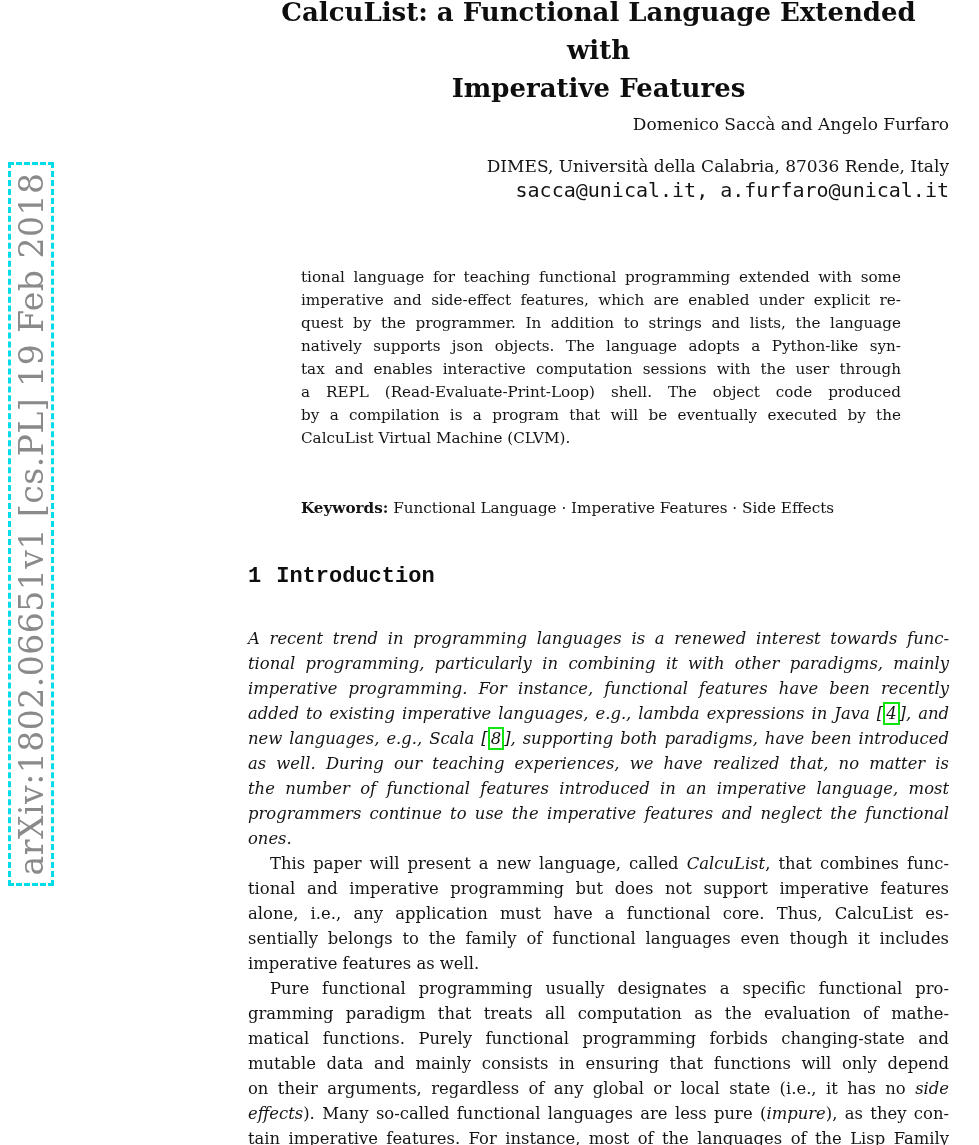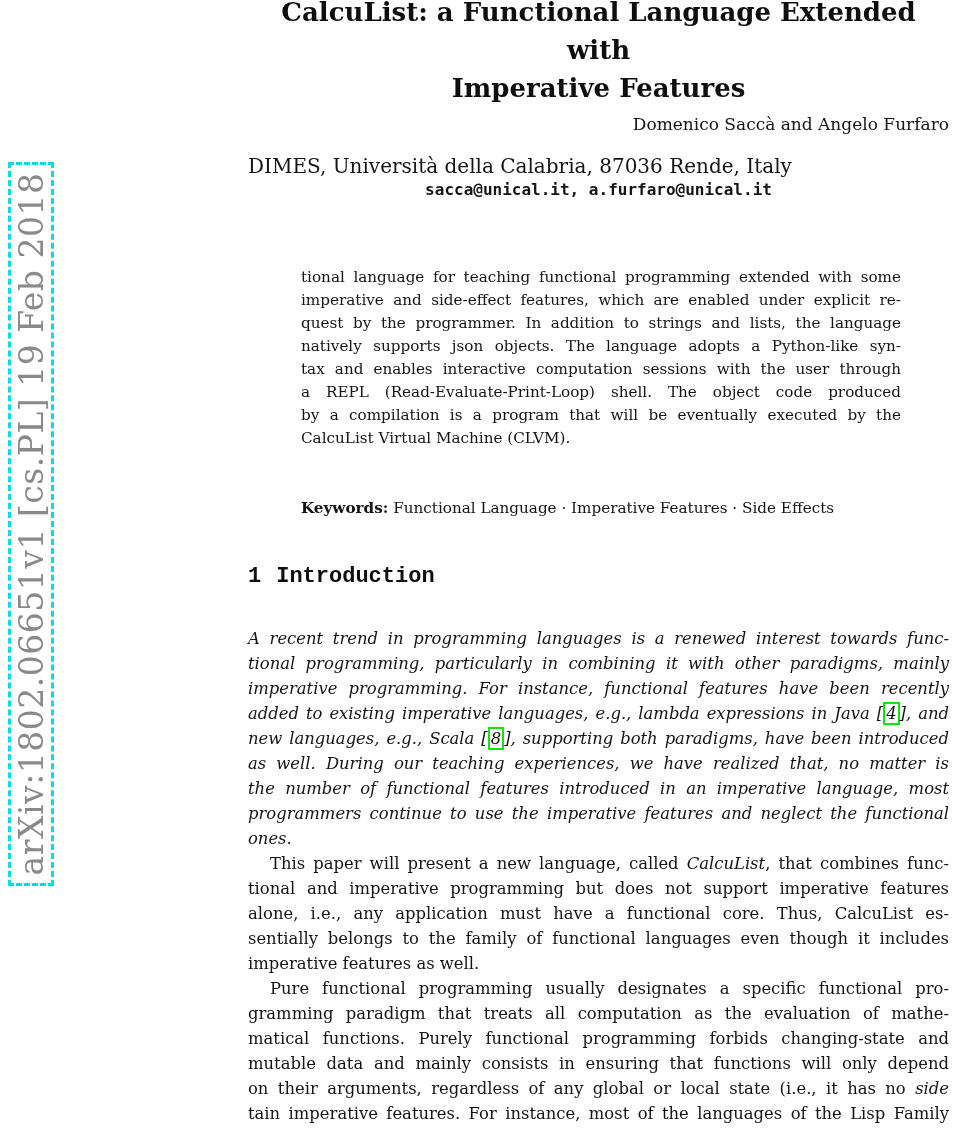--- a/index.html
+++ b/index.html
@@ -56,29 +56,29 @@
     text-align: center;
     color: #0e0e0e;
   }
   .authors {
     top: 112px; left: 0; width: 701px;
     text-align: right;
     font-size: 17px; line-height: 24px;
   }
   .affiliation {
     top: 155px; left: 0; width: 701px;
-    text-align: left;
-    font-size: 20px; line-height: 22px;
+    text-align: right;
+    font-size: 17px; line-height: 22px;
   }
   .emails {
     top: 179px; left: 0; width: 701px;
-    text-align: center;
+    text-align: right;
     font-family: "DejaVu Sans Mono", monospace;
-    font-weight: bold;
-    font-size: 16px; line-height: 22px;
+    font-weight: normal;
+    font-size: 20px; line-height: 22px;
   }
 
   .abstract-block {
     top: 266px; left: 53px; width: 600px;
     font-size: 15.2px; line-height: 23px;
   }
   .keywords {
     top: 497px; left: 53px; width: 600px;
     font-size: 15.2px; line-height: 23px;
   }
@@ -171,17 +171,18 @@
         <div class="tline just">sentially belongs to the family of functional languages even though it includes</div>
         <div class="tline">imperative features as well.</div>
       </div>
 
     <div class="abs body-para para-3">
         <div class="tline just ind">Pure functional programming usually designates a specific functional pro-</div>
         <div class="tline just">gramming paradigm that treats all computation as the evaluation of mathe-</div>
         <div class="tline just">matical functions. Purely functional programming forbids changing-state and</div>
         <div class="tline just">mutable data and mainly consists in ensuring that functions will only depend</div>
         <div class="tline just">on their arguments, regardless of any global or local state (i.e., it has no <i>side</i></div>
+        <div class="tline just"><i>effects</i>). Many so-called functional languages are less pure (<i>impure</i>), as they con-</div>
         <div class="tline just">tain imperative features. For instance, most of the languages of the Lisp Family</div>
       </div>
 
   </div>
 </div>
 
 </body></html>

